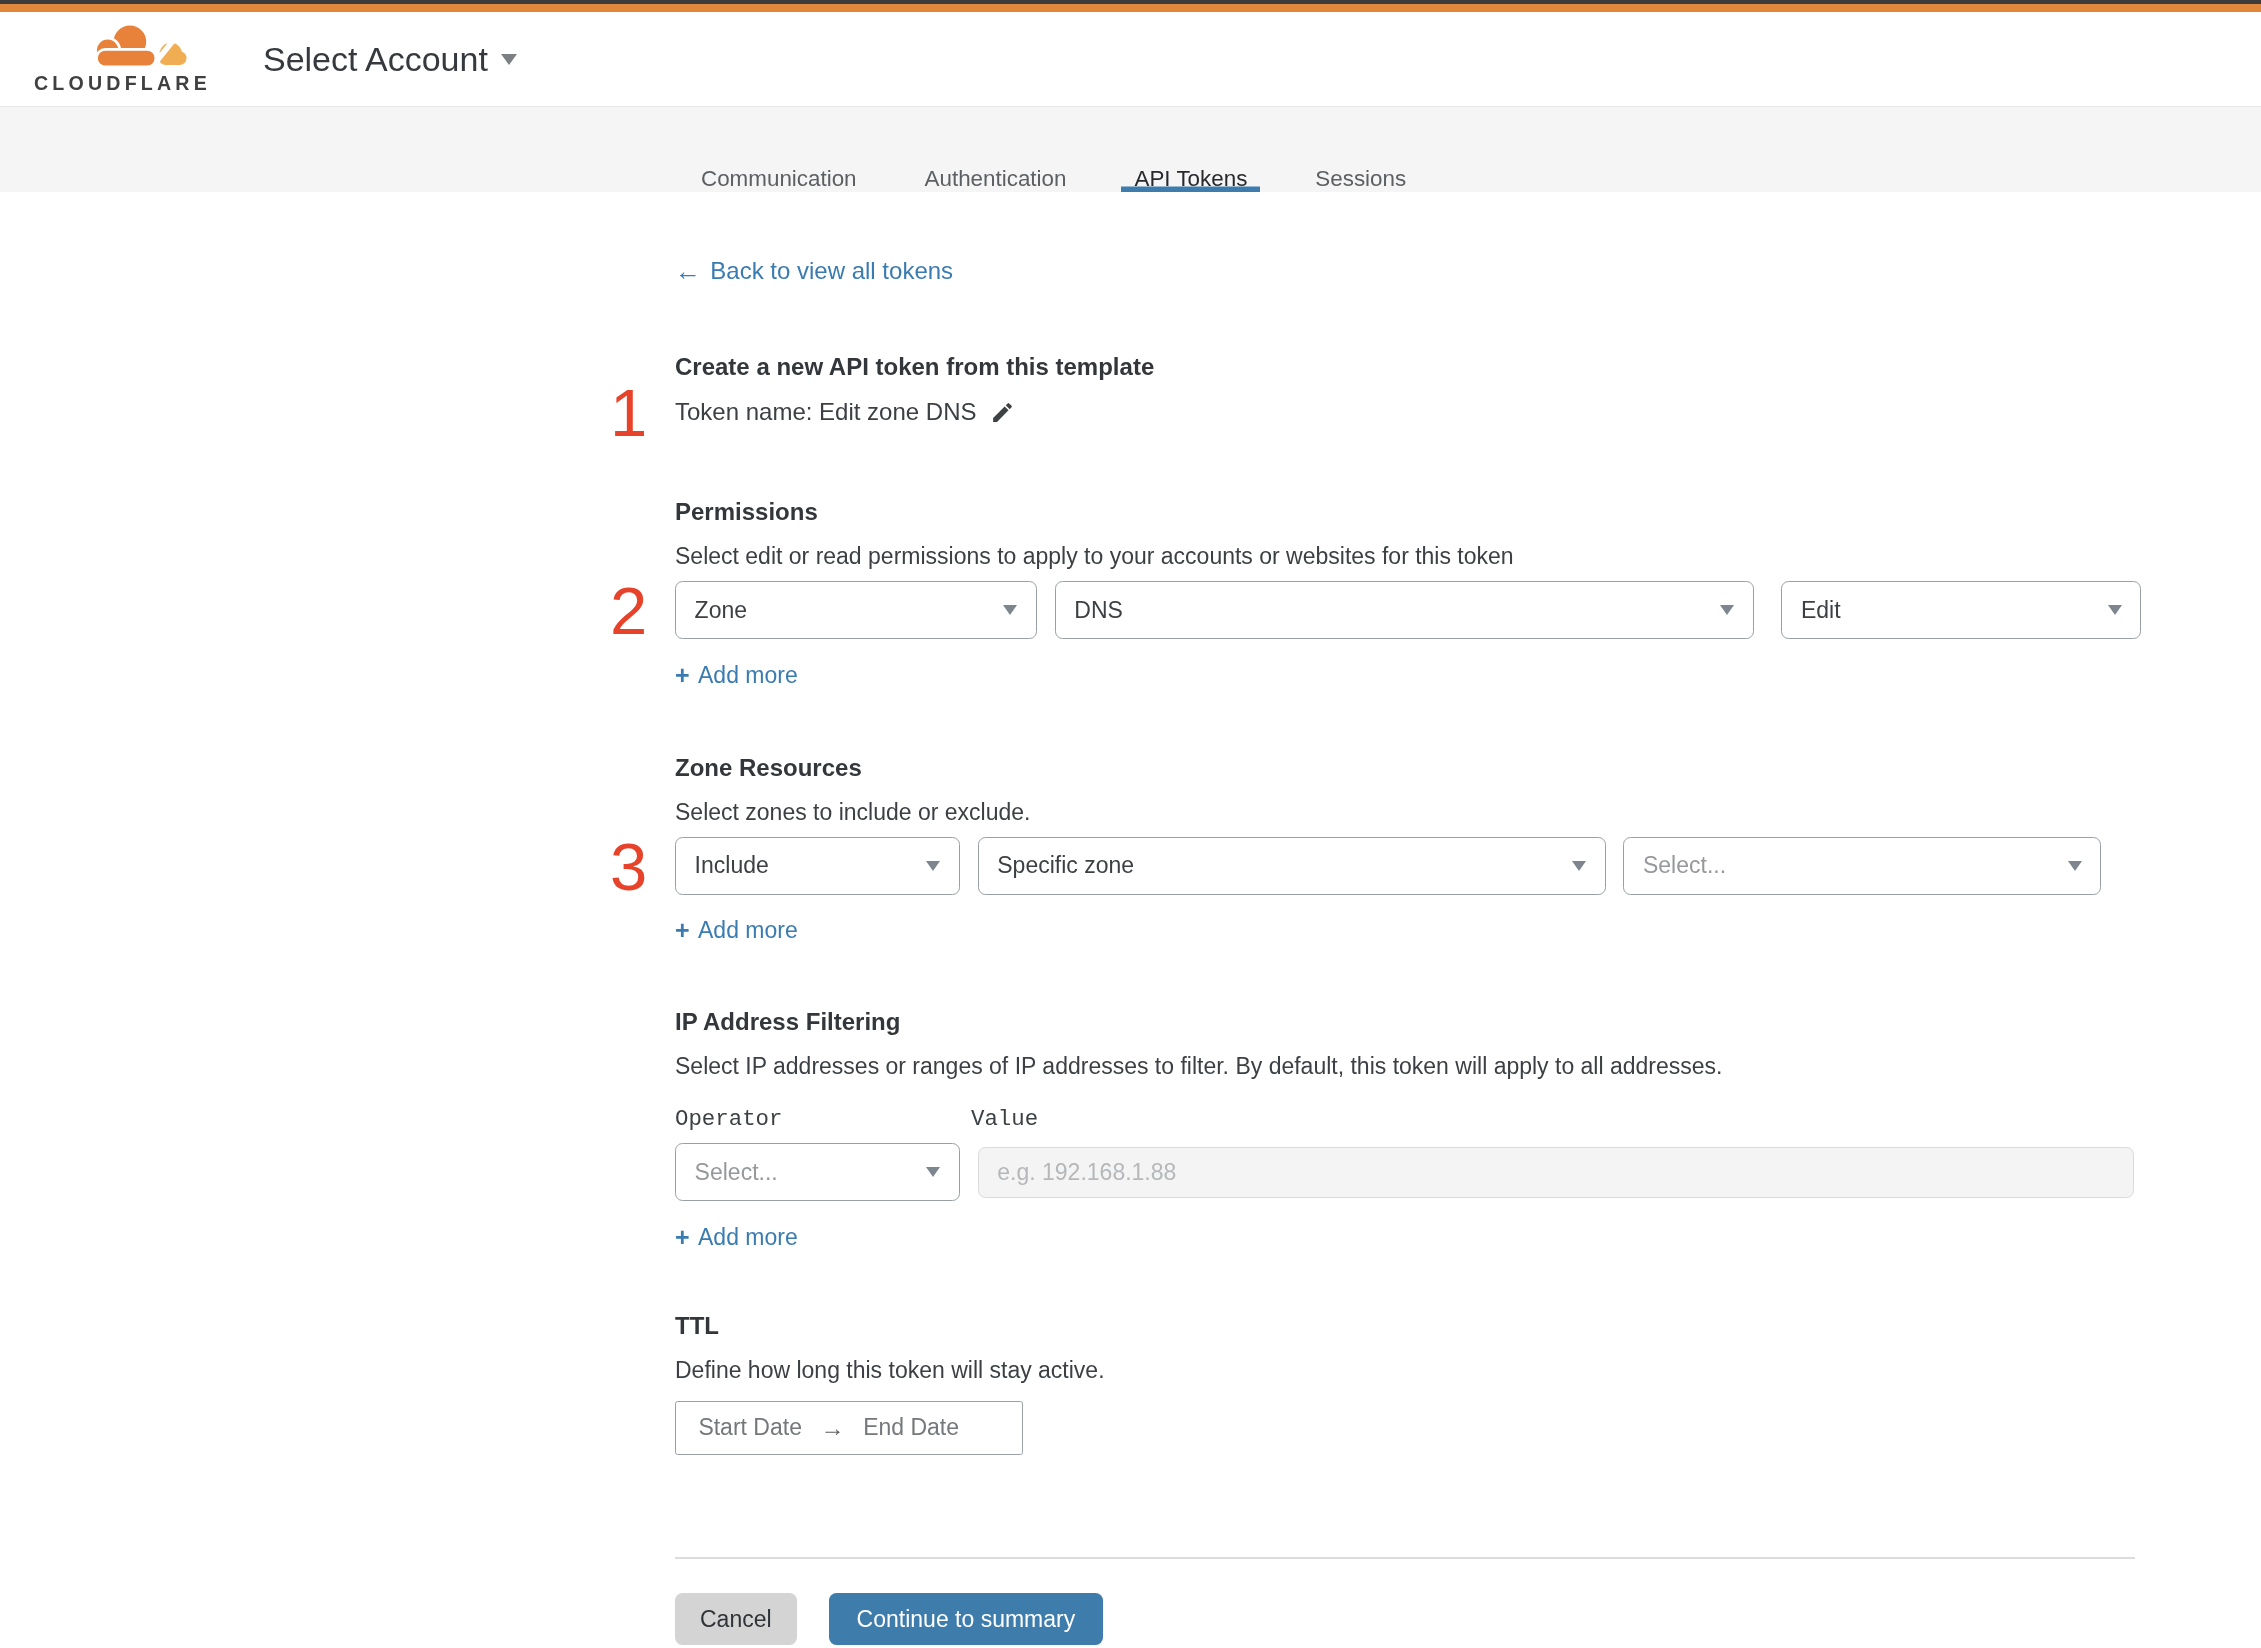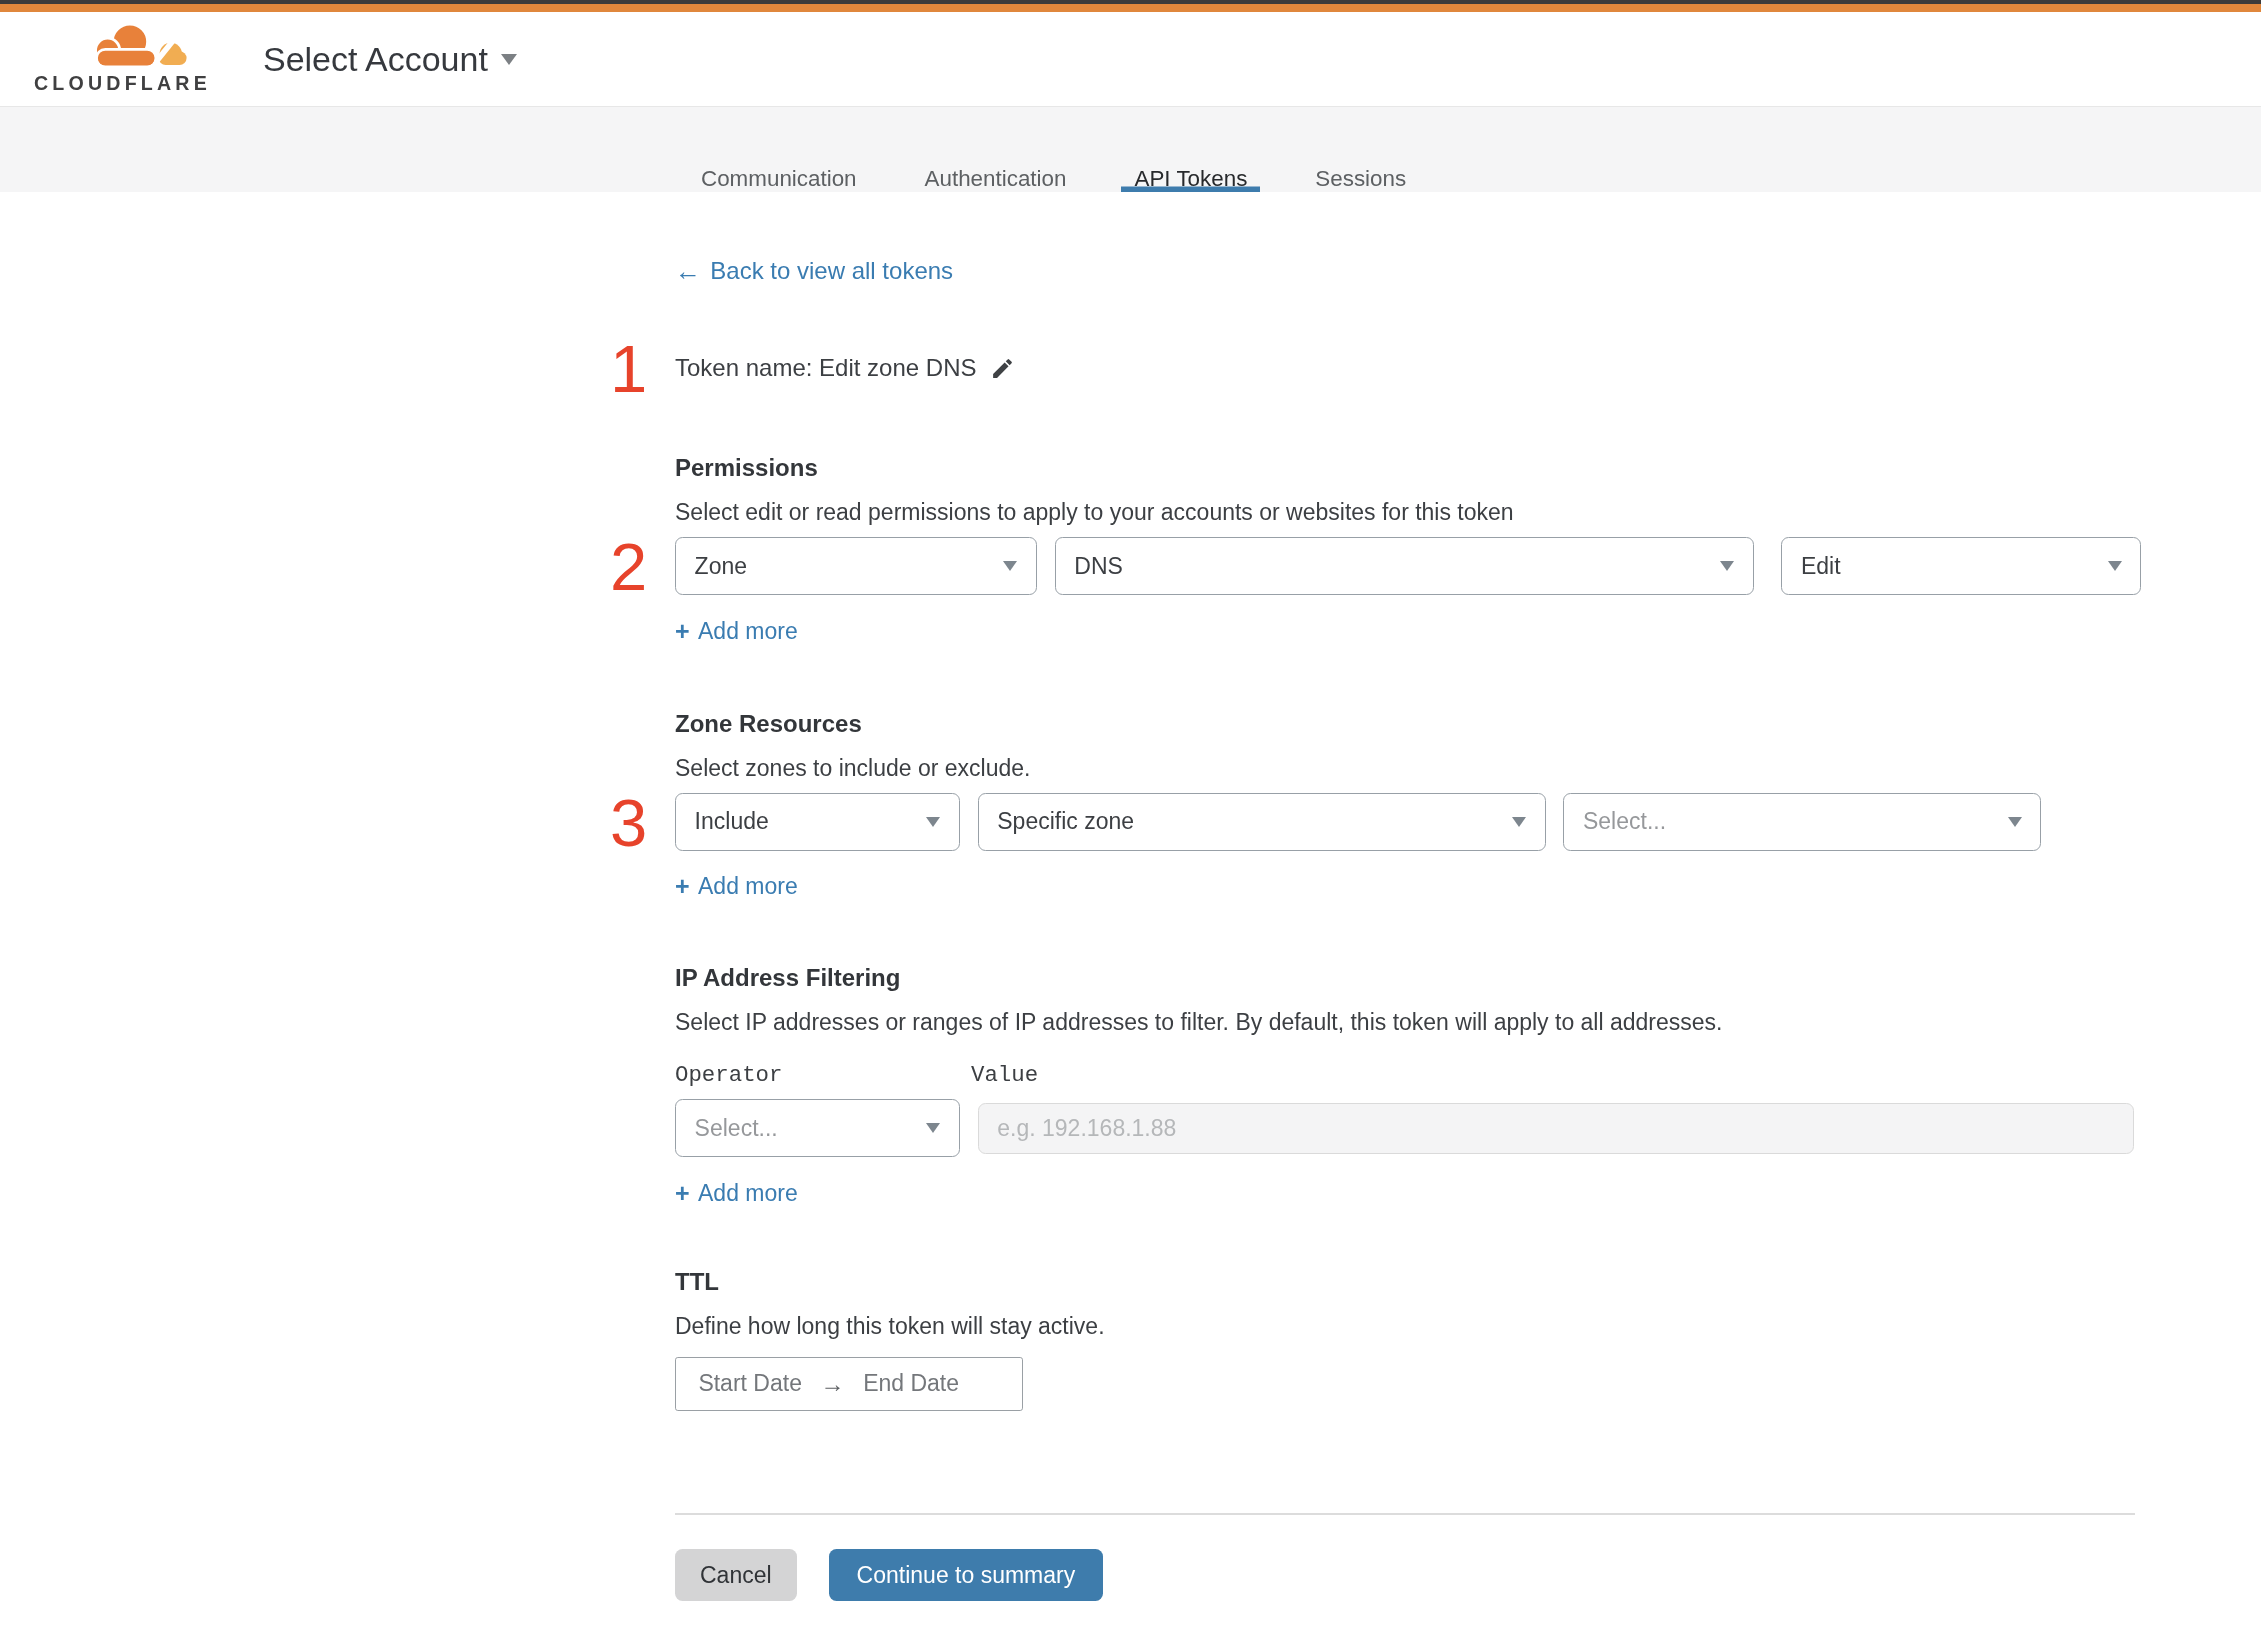--- a/index.html
+++ b/index.html
@@ -80,21 +80,21 @@
     display:flex;align-items:center;justify-content:space-between;
     padding:0 18.6px;font-size:23px;color:#3c3f43;cursor:pointer;
   }
   .dd .caret-down{border-left-width:7.5px;border-right-width:7.5px;border-top-width:10.3px;border-top-color:#7d868e;}
   .dd.placeholder .val{color:#96989b;}
 
   .w-scope{width:362px;}
   .w-service{width:699px;}
   .w-access{width:360px;margin-left:10px;}
   .w-mode{width:285px;}
-  .w-type{width:568px;}
+  .w-type{width:628px;}
   .w-zone{width:478px;}
   .w-op{width:285px;}
 
   .add-more{
     margin-top:21.4px;display:inline-flex;align-items:center;gap:8.4px;
     color:#3a7cb1;font-size:23px;line-height:28px;cursor:pointer;
   }
   .add-more .plus{font-weight:600;font-size:25px;}
 
   .lbl-row{margin-top:26px;display:flex;font-size:22.4px;color:#3c3f43;line-height:26px;font-family:Liberation Mono, monospace;}
@@ -170,20 +170,21 @@
 
 <div class="main">
 
   <div class="back">
     <span class="arrow">←</span>
     <span>Back to view all tokens</span>
   </div>
 
   
   <div class="sec sec1">
+    <div class="sec-title">Create a new API token from this template</div>
     <div class="token-line">
       <span class="step-num">1</span>
       <span>Token name: Edit zone DNS</span>
       <span class="pencil">
         <svg viewBox="0 0 24 24">
             <path d="M3 17.25V21h3.75L17.81 9.94l-3.75-3.75L3 17.25zM20.71 7.04a1 1 0 0 0 0-1.41l-2.34-2.34a1 1 0 0 0-1.41 0l-1.83 1.83 3.75 3.75 1.83-1.83z"></path>
           </svg>
       </span>
     </div>
   </div>

